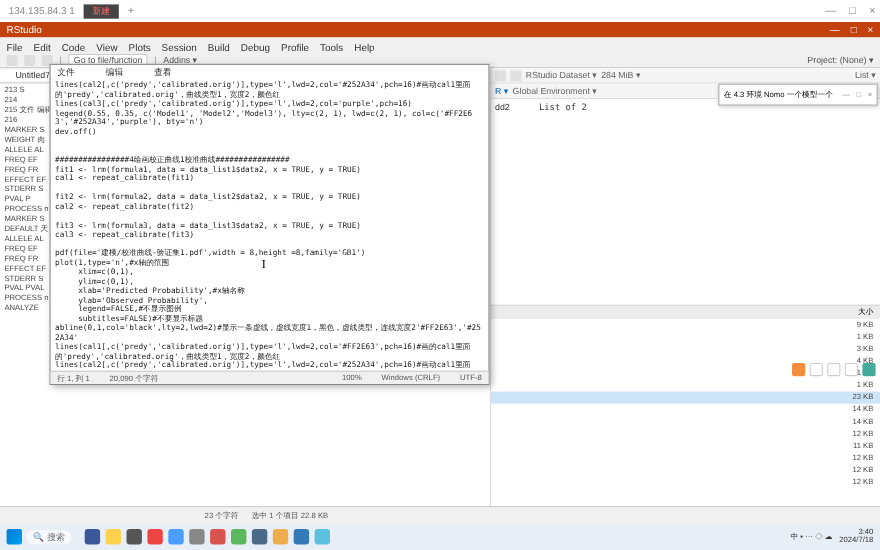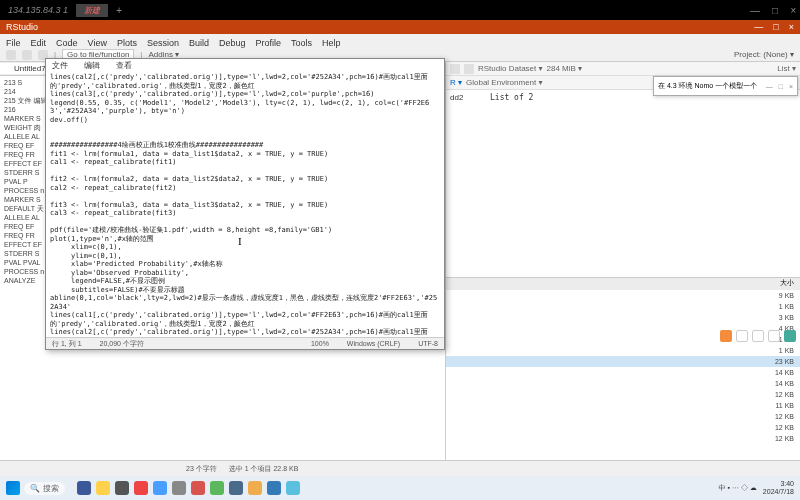--- a/index.html
+++ b/index.html
@@ -1,17 +1,17 @@
 <!DOCTYPE html>
 <html><head>
 <meta charset="utf-8">
 <style>
 * { margin:0; padding:0; box-sizing:border-box; font-family:"Segoe UI",Arial,sans-serif; }
 body { background:#e8e8e8; width:800px; height:500px; overflow:hidden; position:relative; font-size:9px; }
-.titlebar { height:20px; background:#000000; color:#ccc; display:flex; align-items:center; padding:0 4px;font-style:italic; }
+.titlebar { height:20px; background:#ffffff; color:#ccc; display:flex; align-items:center; padding:0 4px; }
 .titlebar .ip { color:#888; font-size:9px; margin-left:4px; }
 .titlebar .close-tab { color:#ff6b6b; background:#444; padding:1px 8px; margin-left:8px; font-size:8px; }
 .titlebar .plus { color:#888; margin-left:8px; font-size:10px; }
 .titlebar .winbtns { margin-left:auto; display:flex; gap:12px; color:#888; font-size:10px; }
 .rstudio-header { height:14px; background:#c2410c; color:#fff; display:flex; align-items:center; padding:0 6px; font-size:9px; }
 .rstudio-header .rb { margin-left:auto; display:flex; gap:10px; }
 .menubar { height:14px; background:#f0f0f0; display:flex; align-items:flex-end; gap:10px; padding:0 6px; font-size:9px; color:#333; }
 .toolbar { height:14px; background:#f0f0f0; display:flex; align-items:center; gap:6px; padding:0 6px; font-size:8px; color:#555; border-bottom:1px solid #ccc; }
 .toolbar .ico { width:10px; height:10px; background:#ddd; border-radius:2px; }
 .main { display:flex; height:398px; }
@@ -30,21 +30,21 @@
 .env-tools .ico2 { width:10px; height:10px; background:#e0e0e0; }
 .env-list { flex:1; font-size:8px; padding:2px; }
 .env-row { display:flex; padding:1px 2px; }
 .env-row .n { width:40px; color:#333; }
 .env-row .v { color:#333; font-family:Consolas,monospace; }
 .right-bottom { flex:1; border-top:1px solid #ccc; display:flex; flex-direction:column; }
 .file-list { flex:1; overflow:auto; font-size:7px; }
 .file-row { display:flex; justify-content:space-between; padding:0 6px; color:#444; line-height:11px; }
 
 .floating { position:absolute; left:45px; top:58px; width:400px; height:292px; background:#fff; border:1px solid #888; box-shadow:2px 2px 6px rgba(0,0,0,0.3); display:flex; flex-direction:column; }
-.float-menu { height:12px; display:flex; gap:16px; padding:0 6px; font-size:8px; color:#333; align-items:center; }
+.float-menu { height:12px; display:flex; gap:28px; padding:0 6px; font-size:8px; color:#333; align-items:center; }
 .float-body { flex:1; font-family:Consolas,monospace; font-size:7px; color:#222; padding:2px 4px; line-height:8.5px; overflow:hidden; white-space:pre-wrap; word-break:break-all; }
 .float-status { height:12px; background:#f0f0f0; border-top:1px solid #ccc; display:flex; align-items:center; padding:0 6px; font-size:7px; color:#555; gap:18px; }
 .right-float { position:absolute; right:2px; top:76px; width:145px; height:20px; background:#fff; border:1px solid #aaa; box-shadow:1px 1px 4px rgba(0,0,0,0.2); font-size:7px; padding:2px 4px; display:flex; align-items:center; gap:4px; }
 .right-float .wb { margin-left:auto; display:flex; gap:6px; color:#888; }
 .taskbar { position:absolute; bottom:0; left:0; right:0; height:24px; background:#e8eef6; display:flex; align-items:center; padding:0 6px; gap:4px; }
 .taskbar .winlogo { width:14px; height:14px; background:linear-gradient(135deg,#0078d4,#00a4ef); border-radius:2px; }
 .taskbar .search { display:flex; align-items:center; gap:3px; background:rgba(255,255,255,0.6); padding:1px 6px; border-radius:8px; font-size:8px; color:#666; }
 .taskbar .ticons { display:flex; gap:5px; margin-left:8px; }
 .taskbar .ticon { width:14px; height:14px; border-radius:3px; }
 .taskbar .tray { margin-left:auto; display:flex; align-items:center; gap:6px; font-size:7px; color:#333; }

